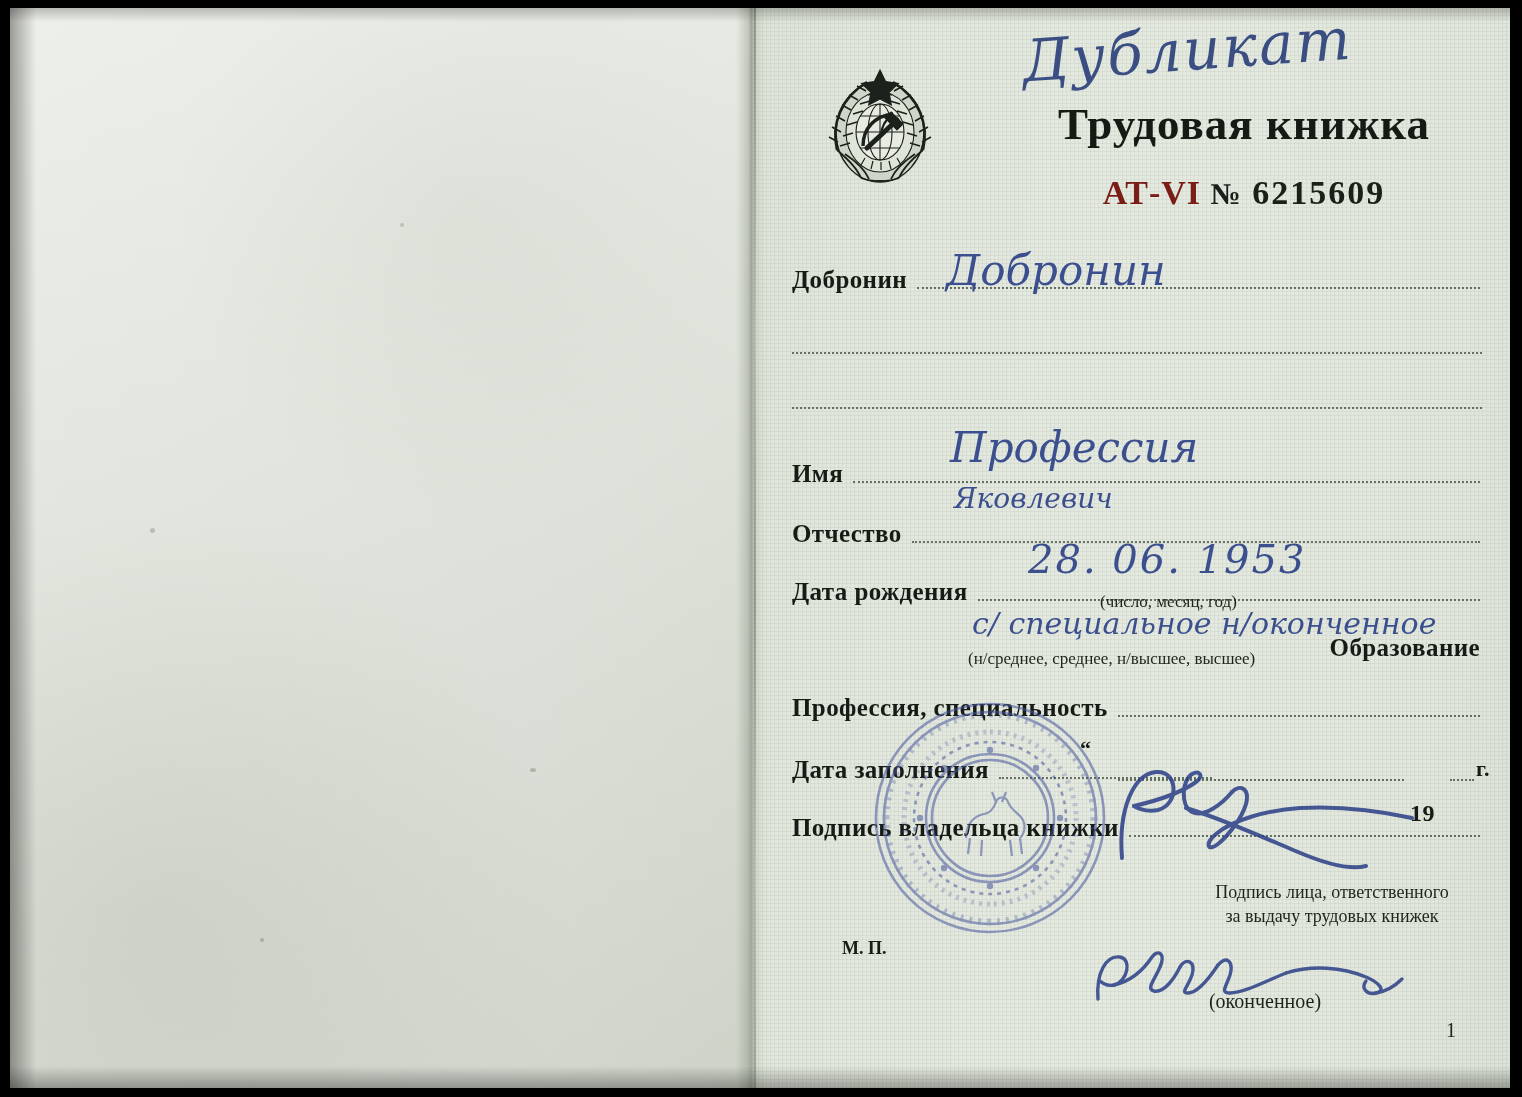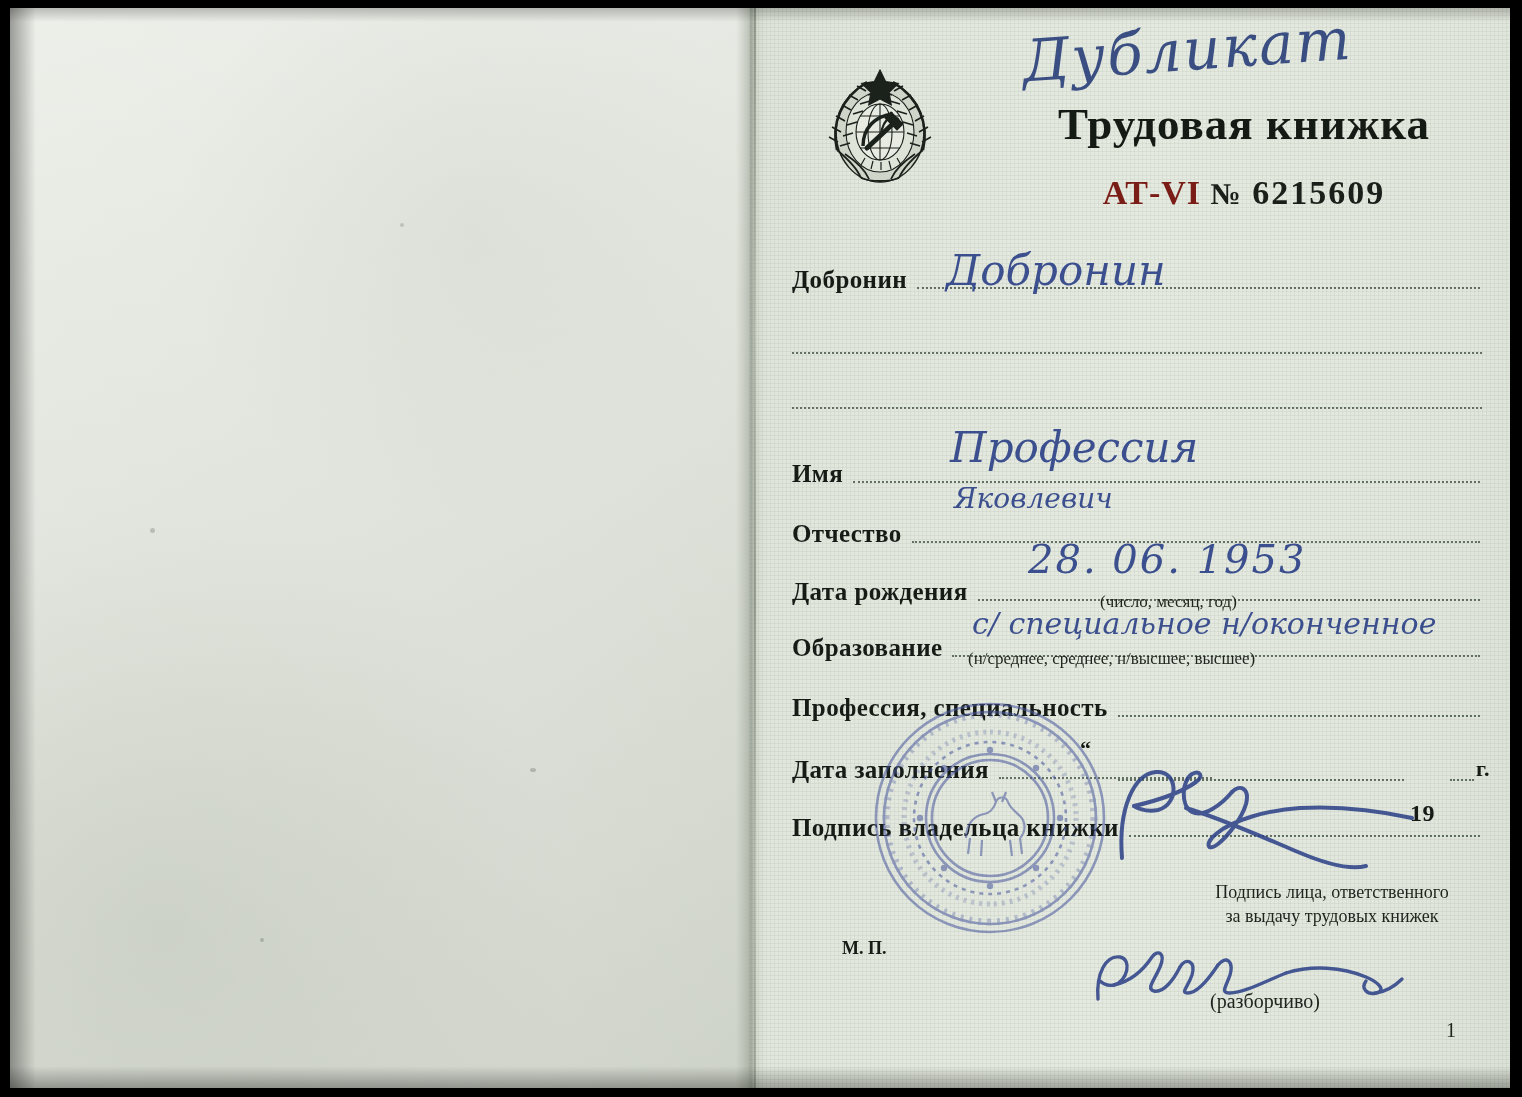--- a/index.html
+++ b/index.html
@@ -349,21 +349,21 @@
         </div>
         <div class="hw" style="left:204px; top:474px; font-size:28px;">Яковлевич</div>
 
         <div class="row" style="left:42px; top:570px; width:688px;">
           <span class="lbl">Дата рождения</span>
           <span class="dots"></span>
         </div>
         <div class="hw" style="left:278px; top:528px; font-size:40px; letter-spacing:2px;">28. 06. 1953</div>
         <div class="hint" style="left:350px; top:584px;">(число, месяц, год)</div>
 
-        <div class="row" style="left:42px; top:626px; width:688px;">
+        <div class="row" style="left:42px; top:626px; width:688px;flex-direction:column;">
           <span class="lbl">Образование</span>
           <span class="dots"></span>
         </div>
         <div class="hw" style="left:222px; top:598px; font-size:30px;">с/ специальное н/оконченное</div>
         <div class="hint" style="left:218px; top:641px;">(н/среднее, среднее, н/высшее, высшее)</div>
 
         <div class="row" style="left:42px; top:748px; width:420px;">
           <span class="lbl">Дата заполнения</span>
           <span class="dots"></span>
         </div>
@@ -404,21 +404,21 @@
           <g fill="none" stroke="#2a3f86" stroke-width="3.4" stroke-linecap="round">
             <path d="M18 66 C16 40 26 22 40 24 C52 26 48 48 34 52 C26 54 20 48 20 48"></path>
             <path d="M34 52 C52 48 64 36 72 24 C78 16 86 20 80 34 C74 48 66 56 74 58 C84 60 94 46 100 34"></path>
             <path d="M100 34 C106 24 116 28 112 42 C108 54 100 60 108 60 C118 60 130 44 138 32"></path>
             <path d="M138 32 C146 22 154 28 150 42 C146 54 140 60 150 60 C164 60 186 48 206 40"></path>
             <path d="M206 40 C232 32 262 34 286 44 C300 50 306 58 296 60 C288 62 280 56 286 48"></path>
             <path d="M296 60 C308 58 316 52 322 46"></path>
           </g>
         </svg>
 
-        <div class="razb">(разборчиво)</div>
+        <div class="razb">(оконченное)</div>
 
         <div class="stamp">
           <svg viewBox="0 0 240 240" width="240" height="240">
             <g fill="none" stroke="#46559c" stroke-width="2.6">
               <circle cx="120" cy="120" r="114"></circle>
               <circle cx="120" cy="120" r="106"></circle>
               <circle cx="120" cy="120" r="76" stroke-dasharray="4 5"></circle>
               <circle cx="120" cy="120" r="64"></circle>
               <circle cx="120" cy="120" r="58"></circle>
             </g>

